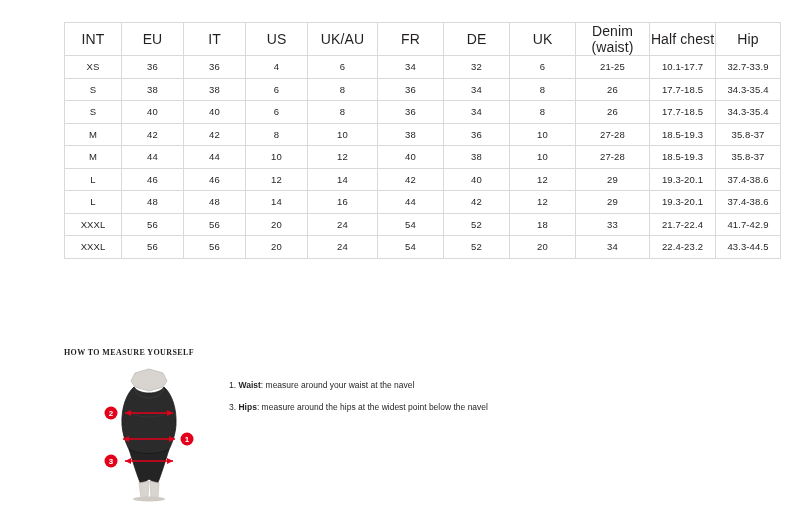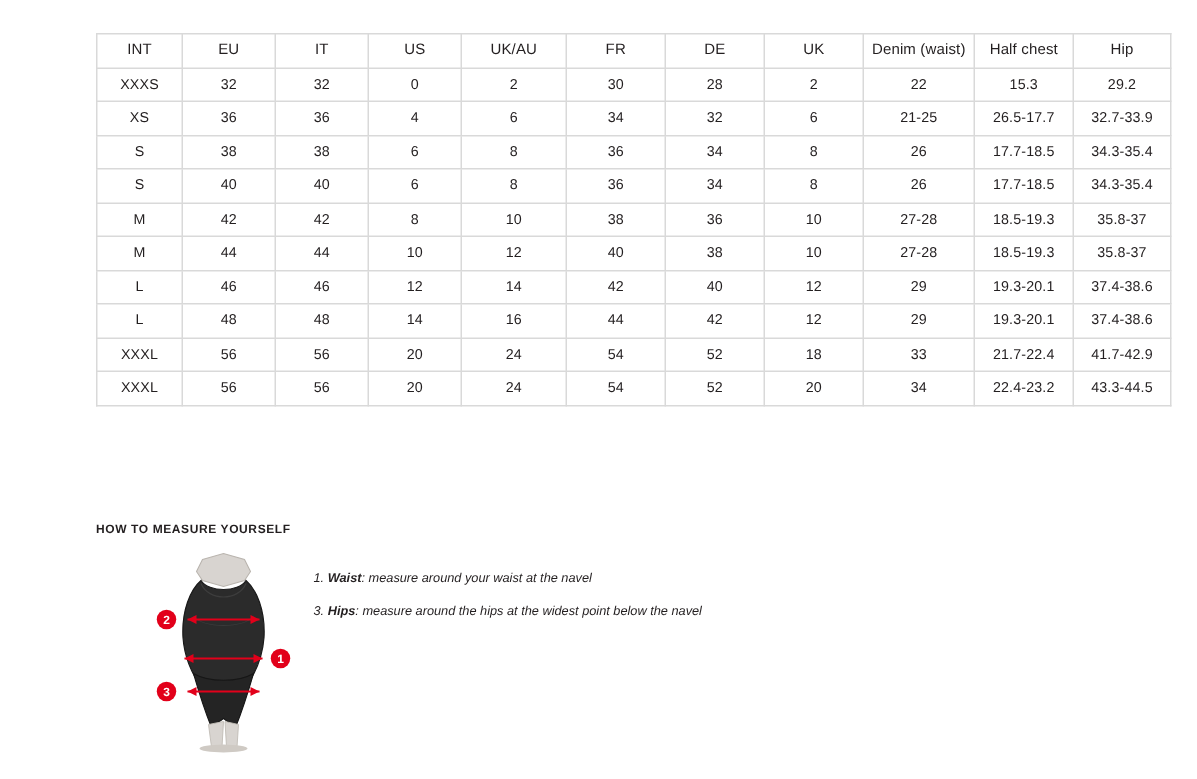--- a/index.html
+++ b/index.html
@@ -37,21 +37,21 @@
     height: 21.5px;
     text-align: center;
     vertical-align: middle;
     font-size: 9.5px;
     font-weight: normal;
     color: #231f20;
     padding: 0;
     letter-spacing: 0.1px;
   }
   table.size-table thead th {
-    font-size: 10px;
+    font-size: 14px;
   }
   
   col.c0 { width: 57px; }
   col.c1 { width: 62px; }
   col.c2 { width: 62px; }
   col.c3 { width: 62px; }
   col.c4 { width: 70px; }
   col.c5 { width: 66px; }
   col.c6 { width: 66px; }
   col.c7 { width: 66px; }
@@ -65,41 +65,42 @@
     left: 64px;
     top: 348px;
     width: 680px;
   }
   .measure-title {
     font-size: 8px;
     font-weight: bold;
     letter-spacing: 0.4px;
     color: #231f20;
     margin-bottom: 10px;
+    font-family: Liberation Serif, serif;
   }
   .measure-body {
     position: relative;
     display: flex;
     align-items: flex-start;
   }
   .figure-box {
     position: relative;
     width: 120px;
     height: 135px;
     margin-left: 25px;
     flex: 0 0 120px;
   }
   .figure-box svg {
     position: absolute;
     left: 0;
     top: 0;
   }
   .notes {
+    margin-left: 20px;
     padding-top: 12px;
-    font-style: italic;
   }
   .note {
     font-size: 8.5px;
     line-height: 13px;
     color: #231f20;
     margin-bottom: 9px;
     white-space: nowrap;
   }
   .note b {
     font-weight: bold;
@@ -138,43 +139,30 @@
           <th>FR</th>
           <th>DE</th>
           <th>UK</th>
           <th>Denim (waist)</th>
           <th>Half chest</th>
           <th>Hip</th>
         </tr>
       </thead>
       <tbody>
         <tr>
-          <td>XXXS</td>
-          <td>32</td>
-          <td>32</td>
-          <td>0</td>
-          <td>2</td>
-          <td>30</td>
-          <td>28</td>
-          <td>2</td>
-          <td>22</td>
-          <td>15.3</td>
-          <td>29.2</td>
-        </tr>
-        <tr>
           <td>XS</td>
           <td>36</td>
           <td>36</td>
           <td>4</td>
           <td>6</td>
           <td>34</td>
           <td>32</td>
           <td>6</td>
           <td>21-25</td>
-          <td>26.5-17.7</td>
+          <td>10.1-17.7</td>
           <td>32.7-33.9</td>
         </tr>
         <tr>
           <td>S</td>
           <td>38</td>
           <td>38</td>
           <td>6</td>
           <td>8</td>
           <td>36</td>
           <td>34</td>

